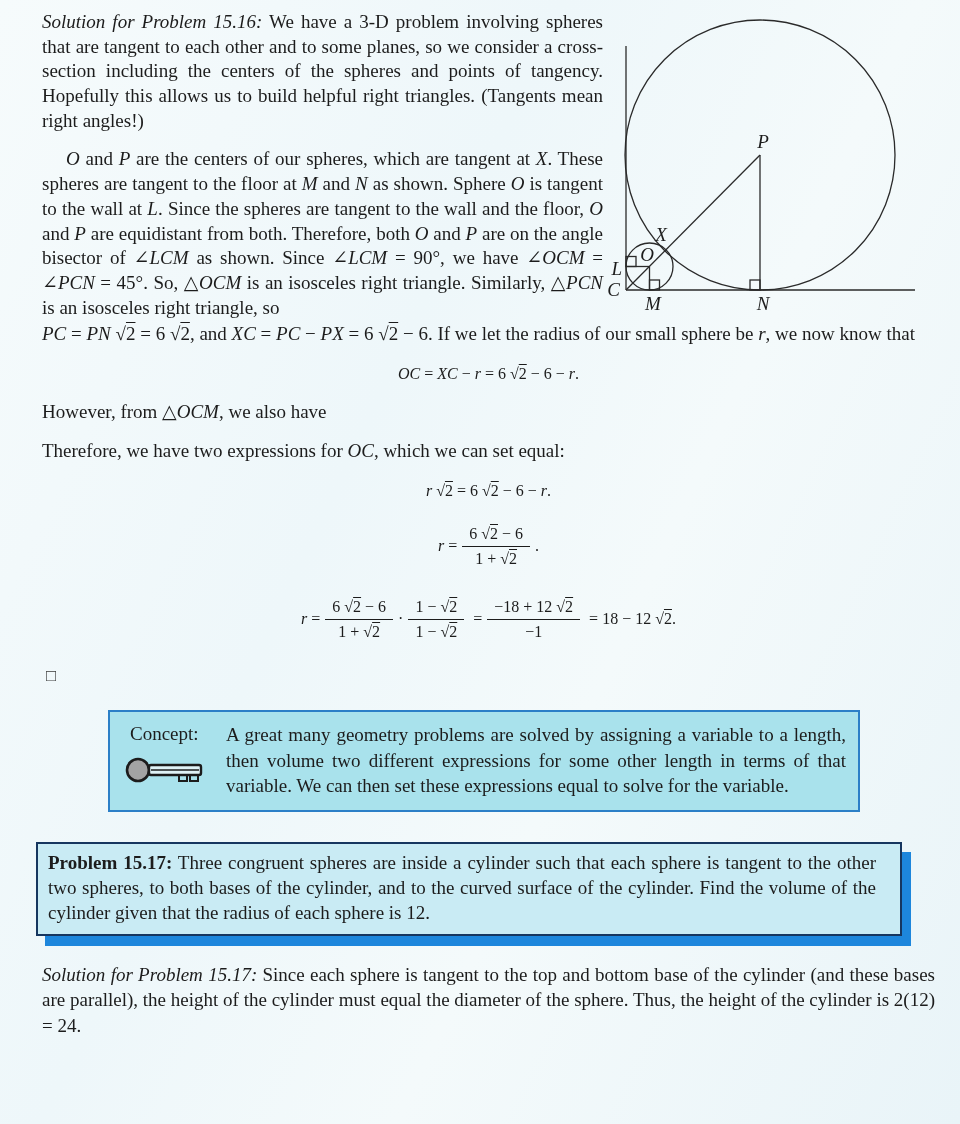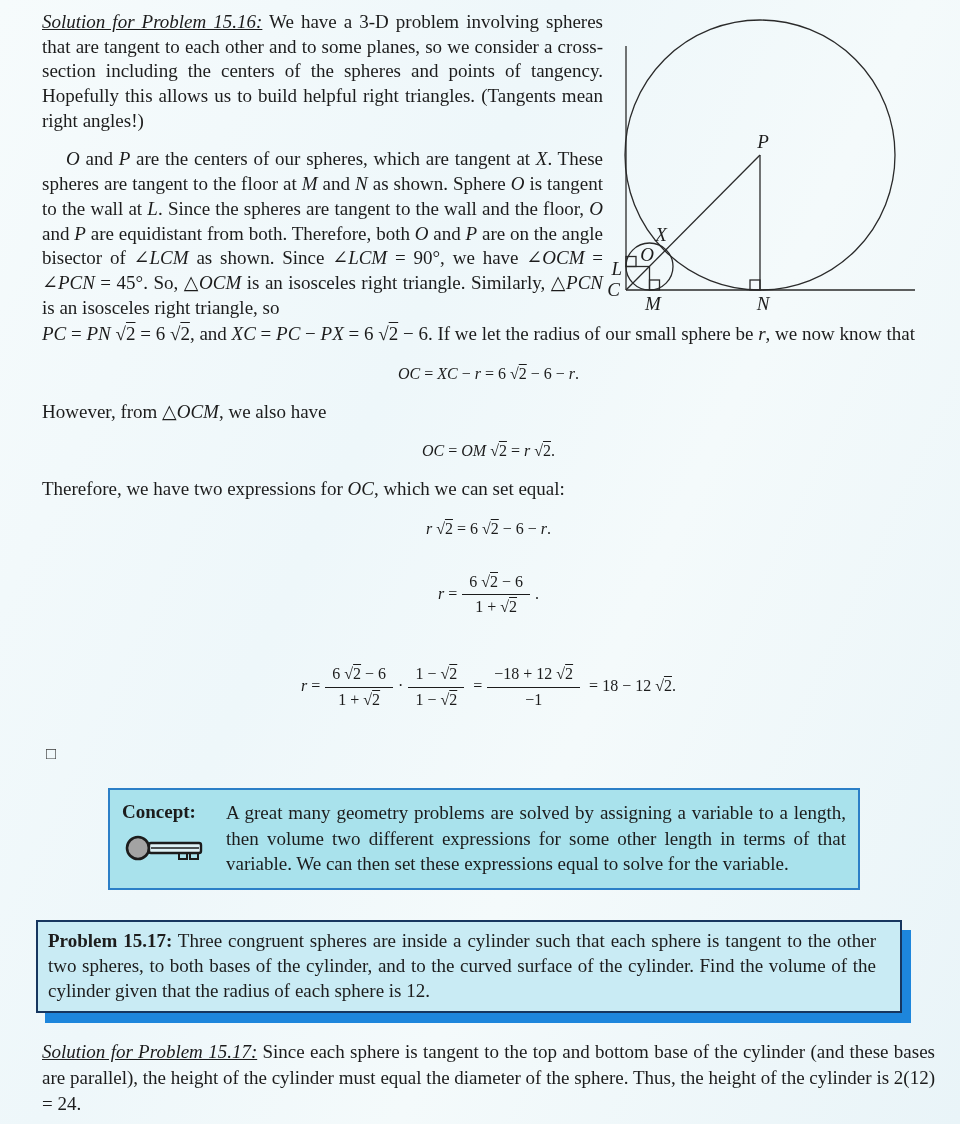--- a/index.html
+++ b/index.html
@@ -19,36 +19,36 @@
     overflow:hidden;
     font-size:19px;
     line-height:1.3;
   }
   p{margin:0;}
   .just{text-align:justify;}
   .intro-row{display:flex;align-items:flex-start;}
   .intro-text{width:588px;}
   .para1{margin-top:2px;}
   .para2{margin-top:14px;text-indent:24px;}
-  .lead-italic{font-style:italic;text-decoration:underline;}
+  .lead-italic{font-style:italic;}
   .figure-wrap{width:332px;margin-left:auto;}
   .figure-wrap svg{display:block;}
   .cont-para{margin-top:2px;}
   .disp-eq{
     text-align:center;
     margin:17px 0 15px 0;
     font-size:16px;
   }
   .disp-eq .part{white-space:nowrap;}
   .body-para{margin:15px 0 15px 0;}
   .frac{
     display:inline-block;
     vertical-align:middle;
     text-align:center;
-    margin:16px 5px;
+    margin:6px 5px;
     line-height:1.15;
   }
   .frac .num{display:block;padding:0 7px 3px 7px;border-bottom:1.6px solid #1c1c1c;}
   .frac .den{display:block;padding:3px 7px 0 7px;}
   .ol{text-decoration:overline;}
   i{font-style:italic;}
   .qed{
     margin:20px 0 0 4px;
     font-size:17px;
     line-height:1;
@@ -57,21 +57,21 @@
   .concept-box{
     margin:26px 0 0 66px;
     width:752px;
     box-sizing:border-box;
     background:#a9e2ec;
     border:2px solid #2b7fc7;
     padding:10px 12px 12px 12px;
     display:flex;
   }
   .concept-label-col{width:104px;flex:0 0 104px;}
-  .concept-label{font-weight:bold;font-size:19px;}
+  .concept-label{font-weight:normal;font-size:19px;margin-left:8px;}
   .concept-text{flex:1;line-height:1.33;}
   .key-icon{margin-top:6px;margin-left:2px;}
   .problem-box{
     position:relative;
     margin:30px 0 0 -6px;
     width:866px;
     box-sizing:border-box;
     background:#c9ebf4;
     border:2px solid #16365f;
     box-shadow:9px 10px 0 #1d86dc;
@@ -132,21 +132,20 @@
       </svg>
     </div>
   </div>
 
   <p class="cont-para just"><i>PC</i> = <i>PN</i> √<span class="ol">2</span> = 6 √<span class="ol">2</span>, and <i>XC</i> = <i>PC</i> − <i>PX</i> = 6 √<span class="ol">2</span> − 6.  If we let the radius of our small sphere be <i>r</i>, we now know that</p>
 
   <div class="disp-eq"><span class="part"><i>OC</i> = <i>XC</i> − <i>r</i> = 6 √<span class="ol">2</span> − 6 − <i>r</i>.</span></div>
 
   <p class="body-para">However, from △<i>OCM</i>, we also have</p>
 
-  <div class="disp-eq"><span class="part"><i>OC</i> = <i>OM</i> √<span class="ol">2</span> = <i>r</i> √<span class="ol">2</span>.</span></div>
 
   <p class="body-para">Therefore, we have two expressions for <i>OC</i>, which we can set equal:</p>
 
   <div class="disp-eq"><span class="part"><i>r</i> √<span class="ol">2</span> = 6 √<span class="ol">2</span> − 6 − <i>r</i>.</span></div>
 
 
   <div class="disp-eq">
     <span class="part"><i>r</i> =</span><span class="frac"><span class="num">6 √<span class="ol">2</span> − 6</span><span class="den">1 + √<span class="ol">2</span></span></span><span class="part">.</span>
   </div>
 

